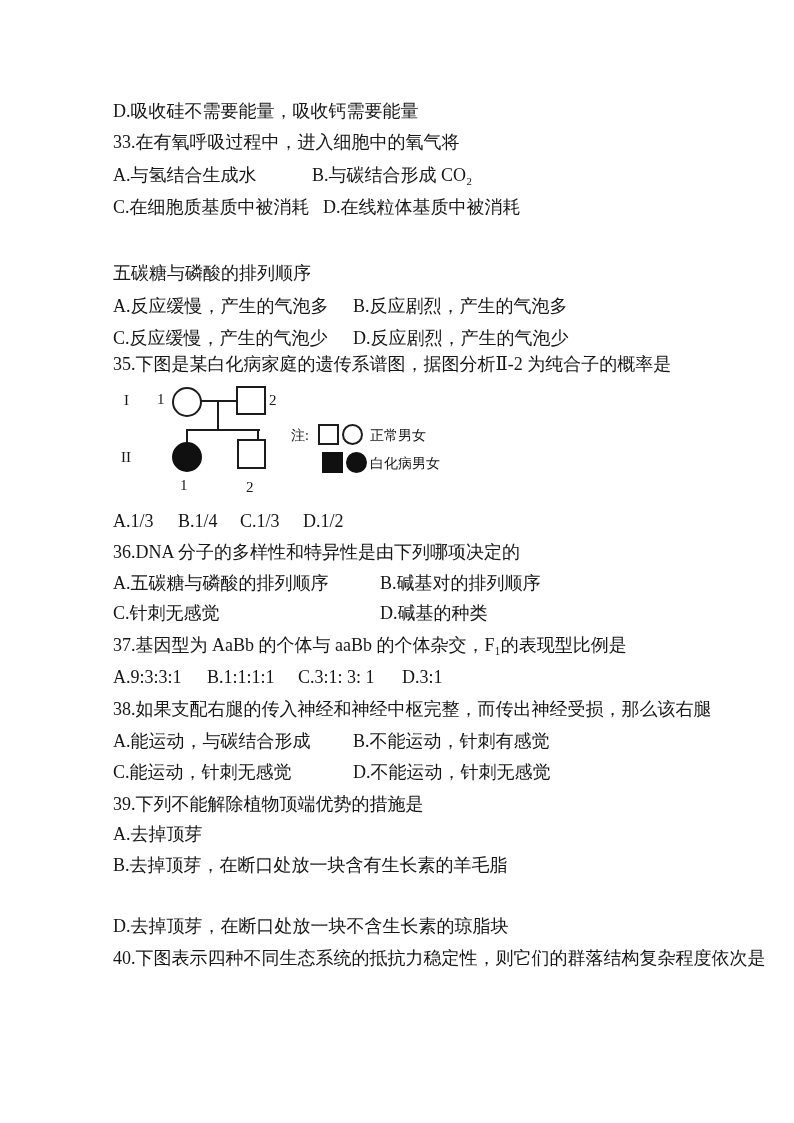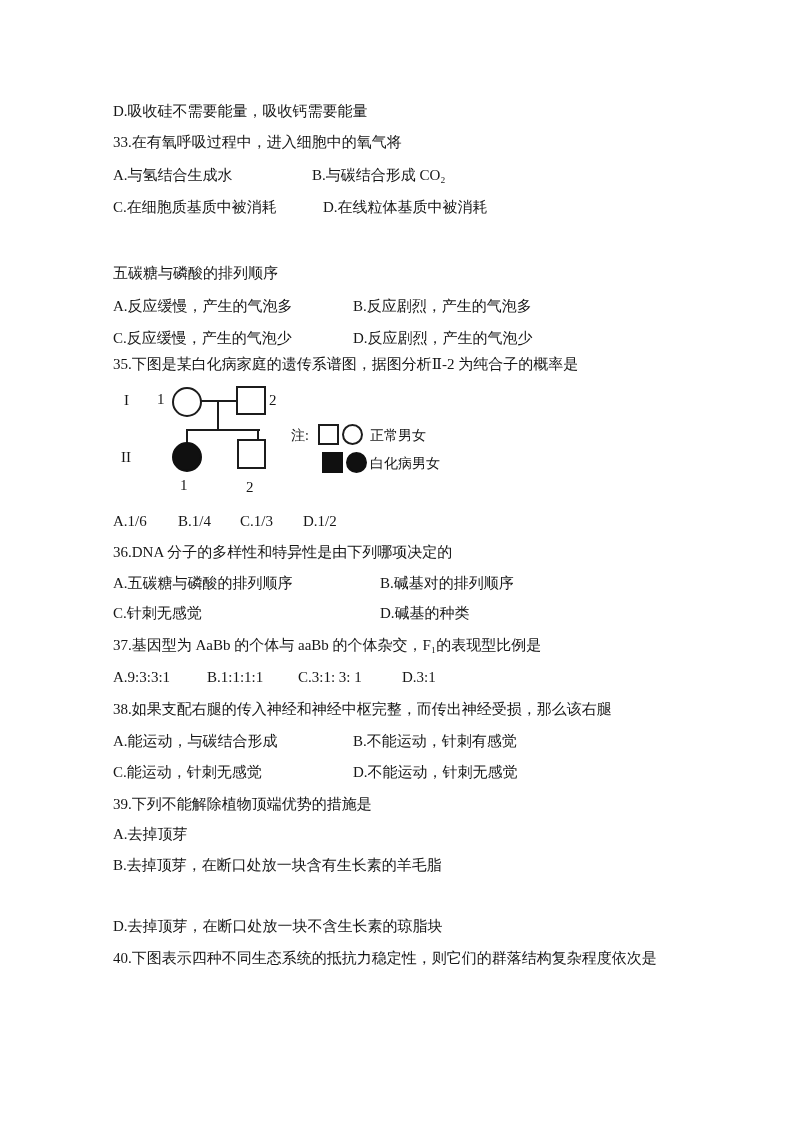--- a/index.html
+++ b/index.html
@@ -9,21 +9,21 @@
     height: 1123px;
     background: #ffffff;
     overflow: hidden;
     font-family: "Liberation Serif", "DejaVu Serif", serif;
     color: #161616;
   }
   .line {
     position: absolute;
     left: 113px;
     white-space: nowrap;
-    font-size: 15px;
+    font-size: 18px;
     line-height: 17px;
   }
   .opt { display: inline-block; }
   
   .figure { position: absolute; left: 0; top: 0; width: 794px; height: 1123px; pointer-events: none; }
   .shape {
     position: absolute;
     border: 2px solid #1c1c1c;
     background: #ffffff;
     box-sizing: border-box;
@@ -82,21 +82,21 @@
     <span class="flabel legend-text" style="left:291px;top:428px">注:</span>
     <div class="shape square sm" style="left:318px;top:424px"></div>
     <div class="shape circle sm" style="left:342px;top:424px"></div>
     <span class="flabel legend-text" style="left:370px;top:428px">正常男女</span>
     <div class="shape square sm filled" style="left:322px;top:452px"></div>
     <div class="shape circle sm filled" style="left:346px;top:452px"></div>
     <span class="flabel legend-text" style="left:370px;top:456px">白化病男女</span>
   </div>
 
   <div class="line" style="top:513px">
-    <span class="opt" style="width:65px">A.1/6</span><span class="opt" style="width:62px">B.1/4</span><span class="opt" style="width:63px">C.1/3</span><span>D.1/2</span>
+    <span class="opt" style="width:65px">A.1/3</span><span class="opt" style="width:62px">B.1/4</span><span class="opt" style="width:63px">C.1/3</span><span>D.1/2</span>
   </div>
 
   <div class="line" style="top:544px">36.DNA 分子的多样性和特异性是由下列哪项决定的</div>
   <div class="line" style="top:575px">
     <span class="opt" style="width:267px">A.五碳糖与磷酸的排列顺序</span><span>B.碱基对的排列顺序</span>
   </div>
   <div class="line" style="top:605px">
     <span class="opt" style="width:267px">C.针刺无感觉</span><span>D.碱基的种类</span>
   </div>
 

